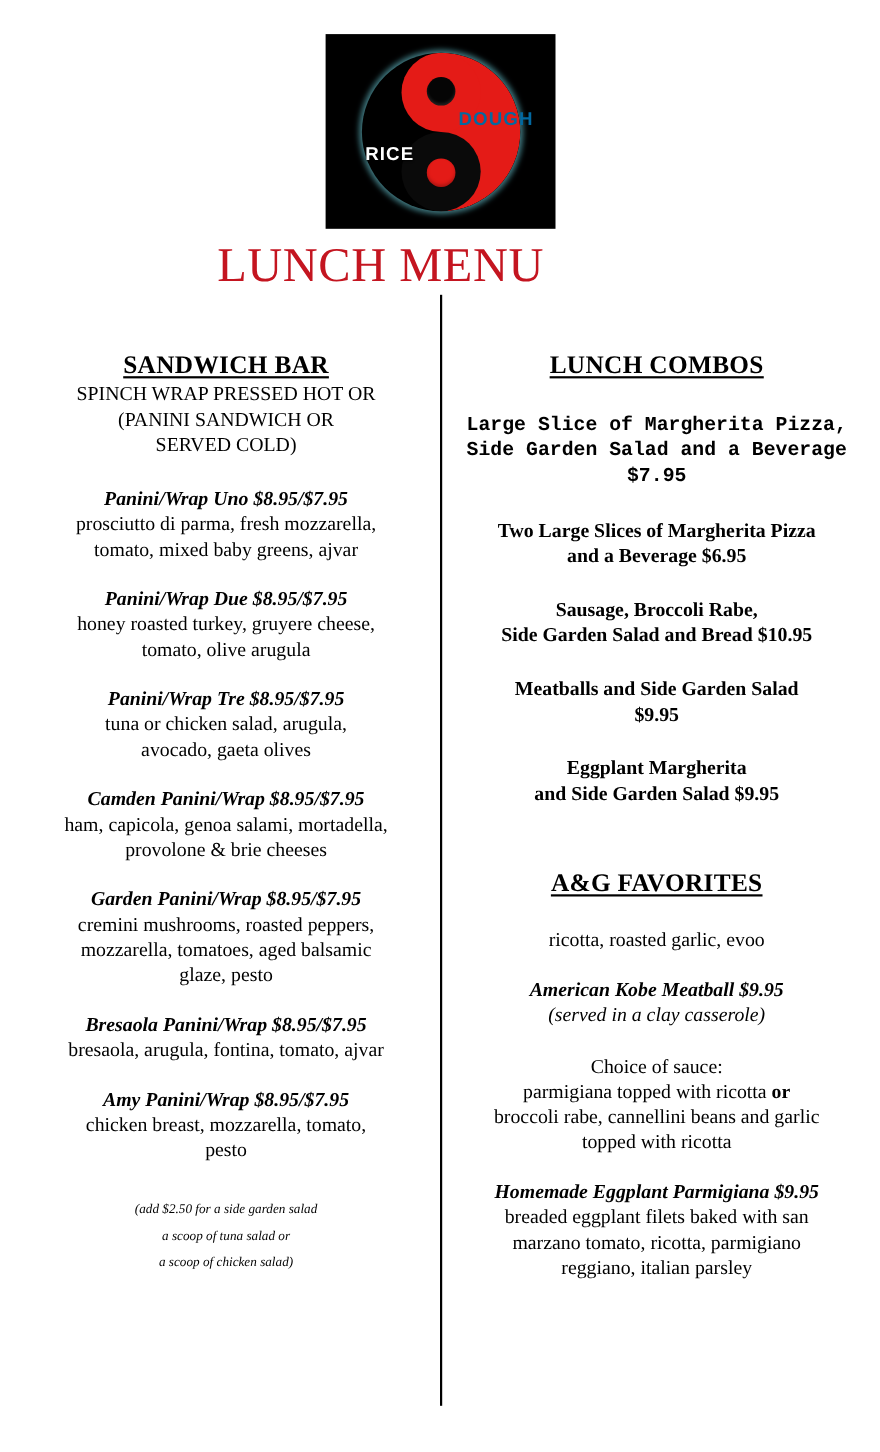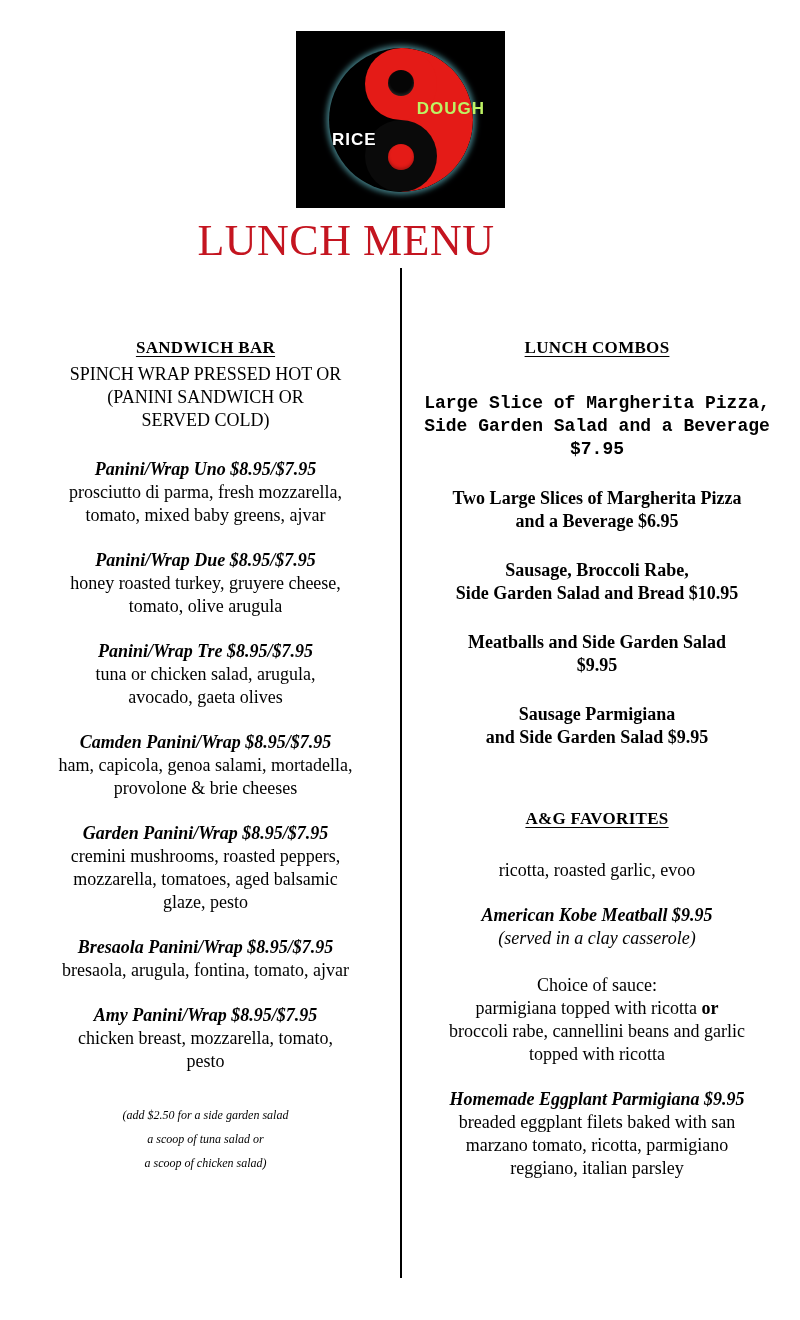--- a/index.html
+++ b/index.html
@@ -114,21 +114,21 @@
     z-index: 5;
   }
   .logo-text-dough {
     position: absolute;
     right: 20px;
     top: 68px;
     font-family: "Liberation Sans", sans-serif;
     font-weight: bold;
     font-size: 17px;
     letter-spacing: 1px;
-    color: #bef264;
+    color: #0369a1;
     z-index: 5;
   }
 
   
   .page-title {
     position: absolute;
     left: 0;
     top: 216px;
     width: 692px;
     text-align: center;
@@ -152,27 +152,27 @@
   
   .col {
     position: absolute;
     top: 318px;
     text-align: center;
   }
   .col-left  { left: 28px;  width: 355px; }
   .col-right { left: 418px; width: 358px; }
 
   .section-head {
-    font-size: 17px;
+    font-size: 23px;
     font-weight: bold;
     text-decoration: underline;
     text-underline-offset: 3px;
     letter-spacing: 0.3px;
     line-height: 28px;
-    margin: 16px 0 1px 0;
+    margin: 0 0 1px 0;
   }
   .section-head.spaced-top { margin-top: 56px; }
 
   .section-sub {
     font-size: 18px;
     line-height: 23px;
     margin: 0;
   }
 
   .item { margin-top: 22px; }
@@ -307,21 +307,21 @@
     <div>Sausage, Broccoli Rabe,</div>
     <div>Side Garden Salad and Bread $10.95</div>
   </div>
 
   <div class="combo">
     <div>Meatballs and Side Garden Salad</div>
     <div>$9.95</div>
   </div>
 
   <div class="combo">
-    <div>Sausage Parmigiana</div>
+    <div>Eggplant Margherita</div>
     <div>and Side Garden Salad $9.95</div>
   </div>
 
   <div class="section-head spaced-top">A&amp;G FAVORITES</div>
 
   <div class="item item-first">
     <div class="item-desc">ricotta, roasted garlic, evoo</div>
   </div>
 
   <div class="item">

